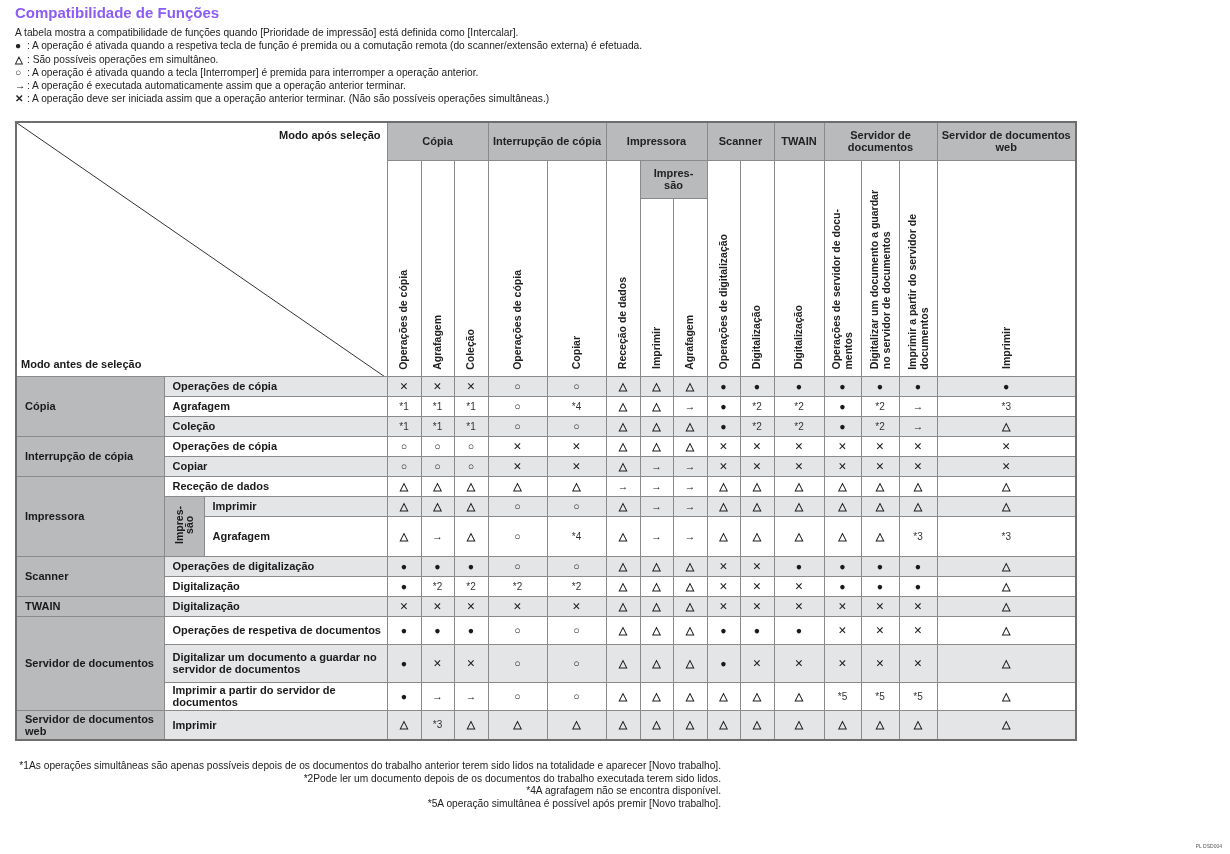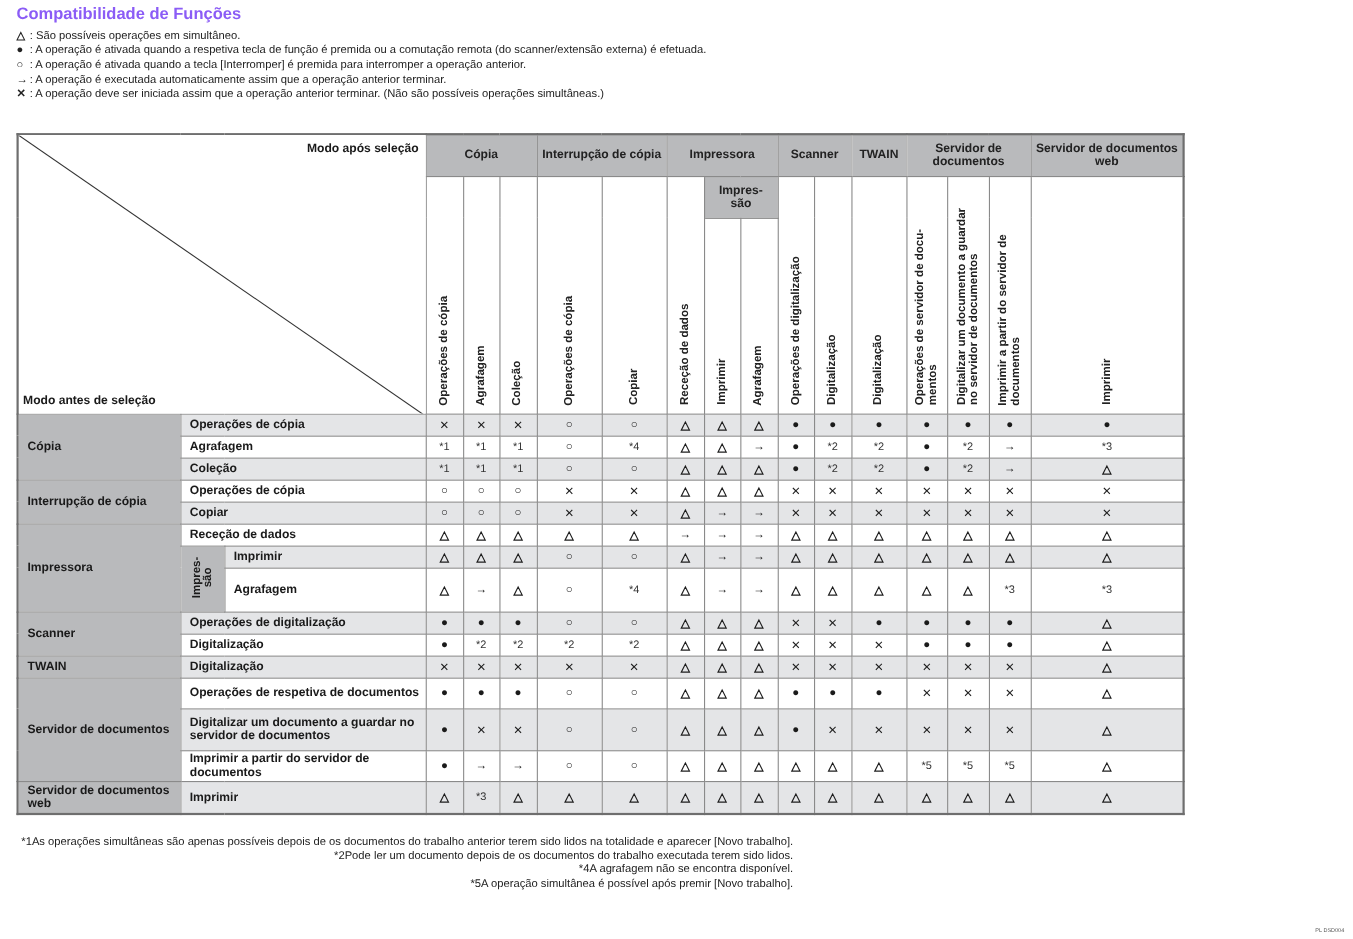--- a/index.html
+++ b/index.html
@@ -33,22 +33,23 @@
   .footnotes .fn-id { display:inline-block; width: 14px; }
   .code { position: absolute; right: 8px; bottom: 5px; font-size: 5px; color:#555; }
   .subvert { writing-mode: vertical-rl; transform: rotate(180deg); font-weight:bold; font-size:10.5px; line-height:10px; display:inline-block; }
 </style>
 </head>
 <body>
 
 <div class="title">Compatibilidade de Funções</div>
 
 <div class="legend">
+  <div class="line">A tabela mostra a compatibilidade de funções quando [Prioridade de impressão] está definida como [Intercalar].</div>
+  <div class="line"><span class="sym">●</span><span>: A operação é ativada quando a respetiva tecla de função é premida ou a comutação remota (do scanner/extensão externa) é efetuada.</span></div>
   <div class="line"><span class="sym">△</span><span>: São possíveis operações em simultâneo.</span></div>
-  <div class="line"><span class="sym">●</span><span>: A operação é ativada quando a respetiva tecla de função é premida ou a comutação remota (do scanner/extensão externa) é efetuada.</span></div>
   <div class="line"><span class="sym">○</span><span>: A operação é ativada quando a tecla [Interromper] é premida para interromper a operação anterior.</span></div>
   <div class="line"><span class="sym">→</span><span>: A operação é executada automaticamente assim que a operação anterior terminar.</span></div>
   <div class="line"><span class="sym">✕</span><span>: A operação deve ser iniciada assim que a operação anterior terminar. (Não são possíveis operações simultâneas.)</span></div>
 </div>
 
 <table class="compat" id="compat">
   <colgroup>
     <col style="width:148px">
       <col style="width:40px">
       <col style="width:183px">

